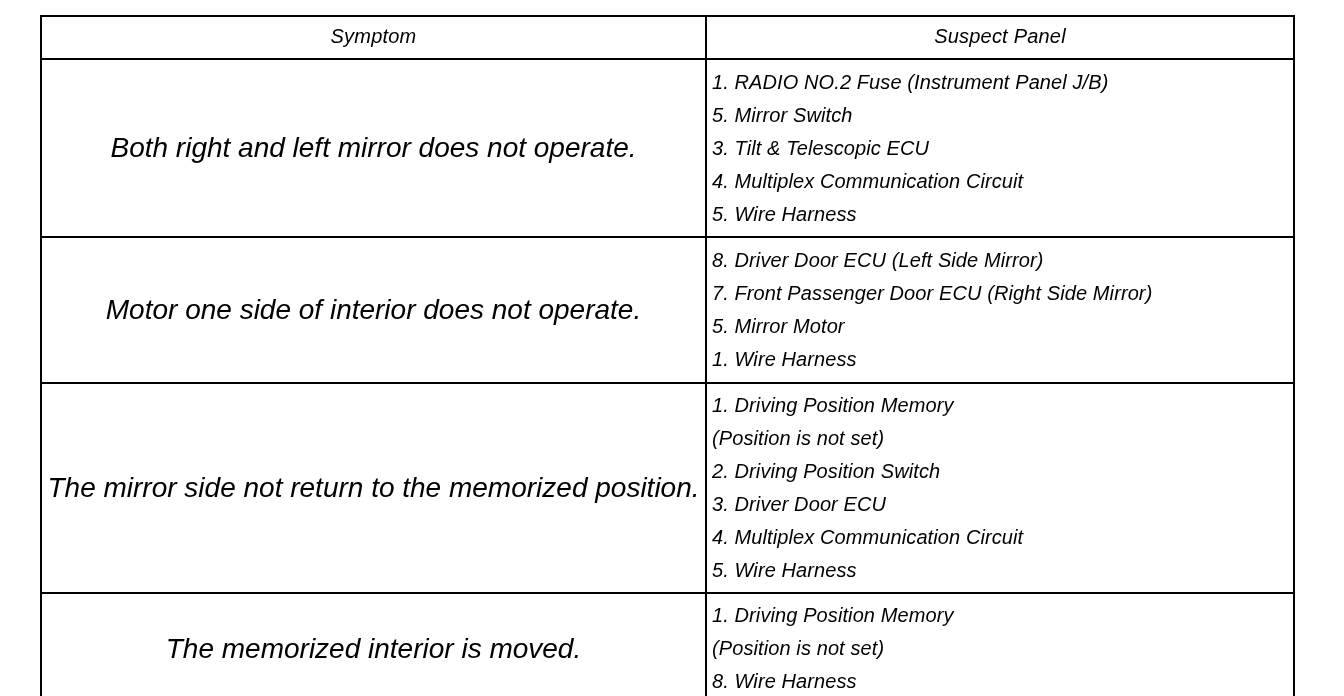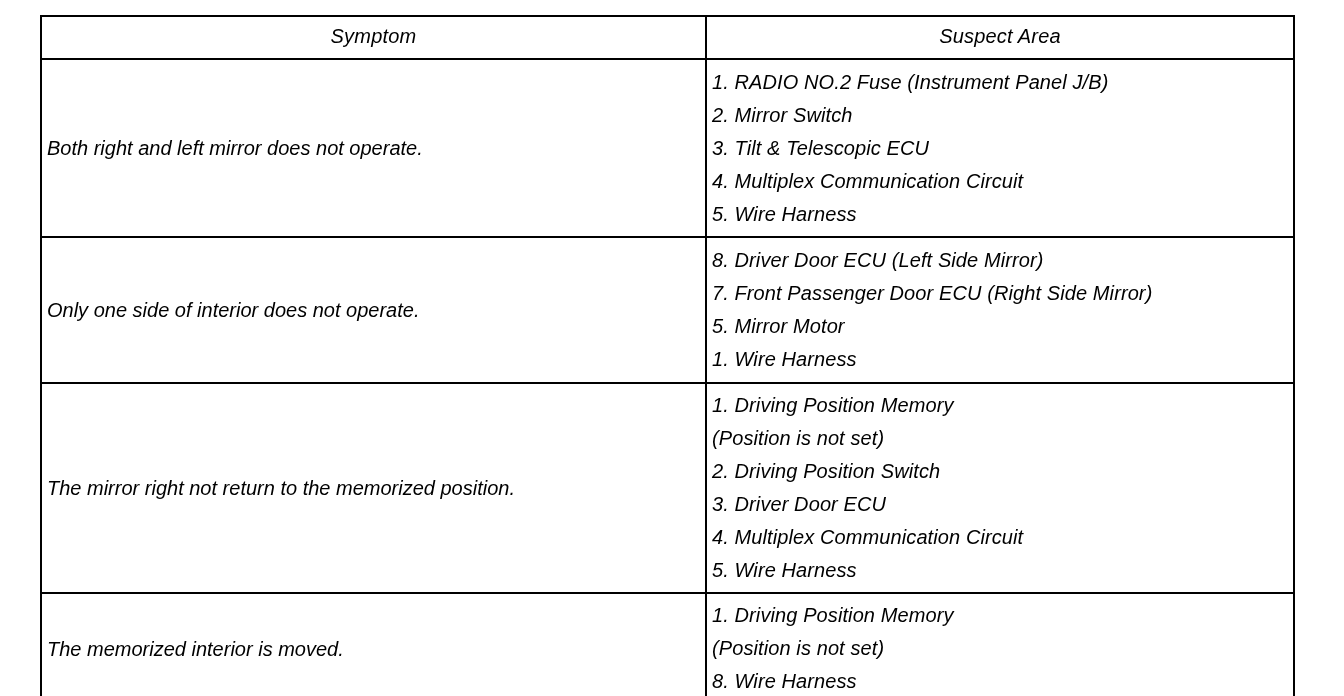--- a/index.html
+++ b/index.html
@@ -53,24 +53,24 @@
     text-align: center;
     font-size: 20px;
     font-weight: 400;
     letter-spacing: 0.2px;
     padding: 0 4px 2px 4px;
     vertical-align: middle;
   }
 
   
   .cell-symptom {
-    font-size: 20px;
+    font-size: 28px;
     line-height: 26px;
     padding: 0 10px 0 18px;
-    text-align: left;
+    text-align: center;
     vertical-align: middle;
     margin-top: 10px;
   }
 
   
   .cell-suspect {
     vertical-align: top;
     padding: 9px 10px 8px 14px;
   }
 
@@ -100,53 +100,53 @@
 
   <table class="symptom-table">
     <colgroup>
       <col class="col-symptom">
       <col class="col-suspect">
     </colgroup>
 
     <thead>
       <tr class="header-row">
         <th>Symptom</th>
-        <th>Suspect Area</th>
+        <th>Suspect Panel</th>
       </tr>
     </thead>
 
     <tbody>
 
       <tr class="row-1">
         <td class="cell-symptom">Both right and left mirror does not operate.</td>
         <td class="cell-suspect">
           <ul class="suspect-list">
             <li>1. RADIO NO.2 Fuse (Instrument Panel J/B)</li>
-            <li>2. Mirror Switch</li>
+            <li>5. Mirror Switch</li>
             <li>3. Tilt &amp; Telescopic ECU</li>
             <li>4. Multiplex Communication Circuit</li>
             <li>5. Wire Harness</li>
           </ul>
         </td>
       </tr>
 
       <tr class="row-2">
-        <td class="cell-symptom">Only one side of interior does not operate.</td>
+        <td class="cell-symptom">Motor one side of interior does not operate.</td>
         <td class="cell-suspect">
           <ul class="suspect-list">
             <li>8. Driver Door ECU (Left Side Mirror)</li>
             <li>7. Front Passenger Door ECU (Right Side Mirror)</li>
             <li>5. Mirror Motor</li>
             <li>1. Wire Harness</li>
           </ul>
         </td>
       </tr>
 
       <tr class="row-3">
-        <td class="cell-symptom">The mirror right not return to the memorized position.</td>
+        <td class="cell-symptom">The mirror side not return to the memorized position.</td>
         <td class="cell-suspect">
           <ul class="suspect-list">
             <li>1. Driving Position Memory</li>
             <li>(Position is not set)</li>
             <li>2. Driving Position Switch</li>
             <li>3. Driver Door ECU</li>
             <li>4. Multiplex Communication Circuit</li>
             <li>5. Wire Harness</li>
           </ul>
         </td>

